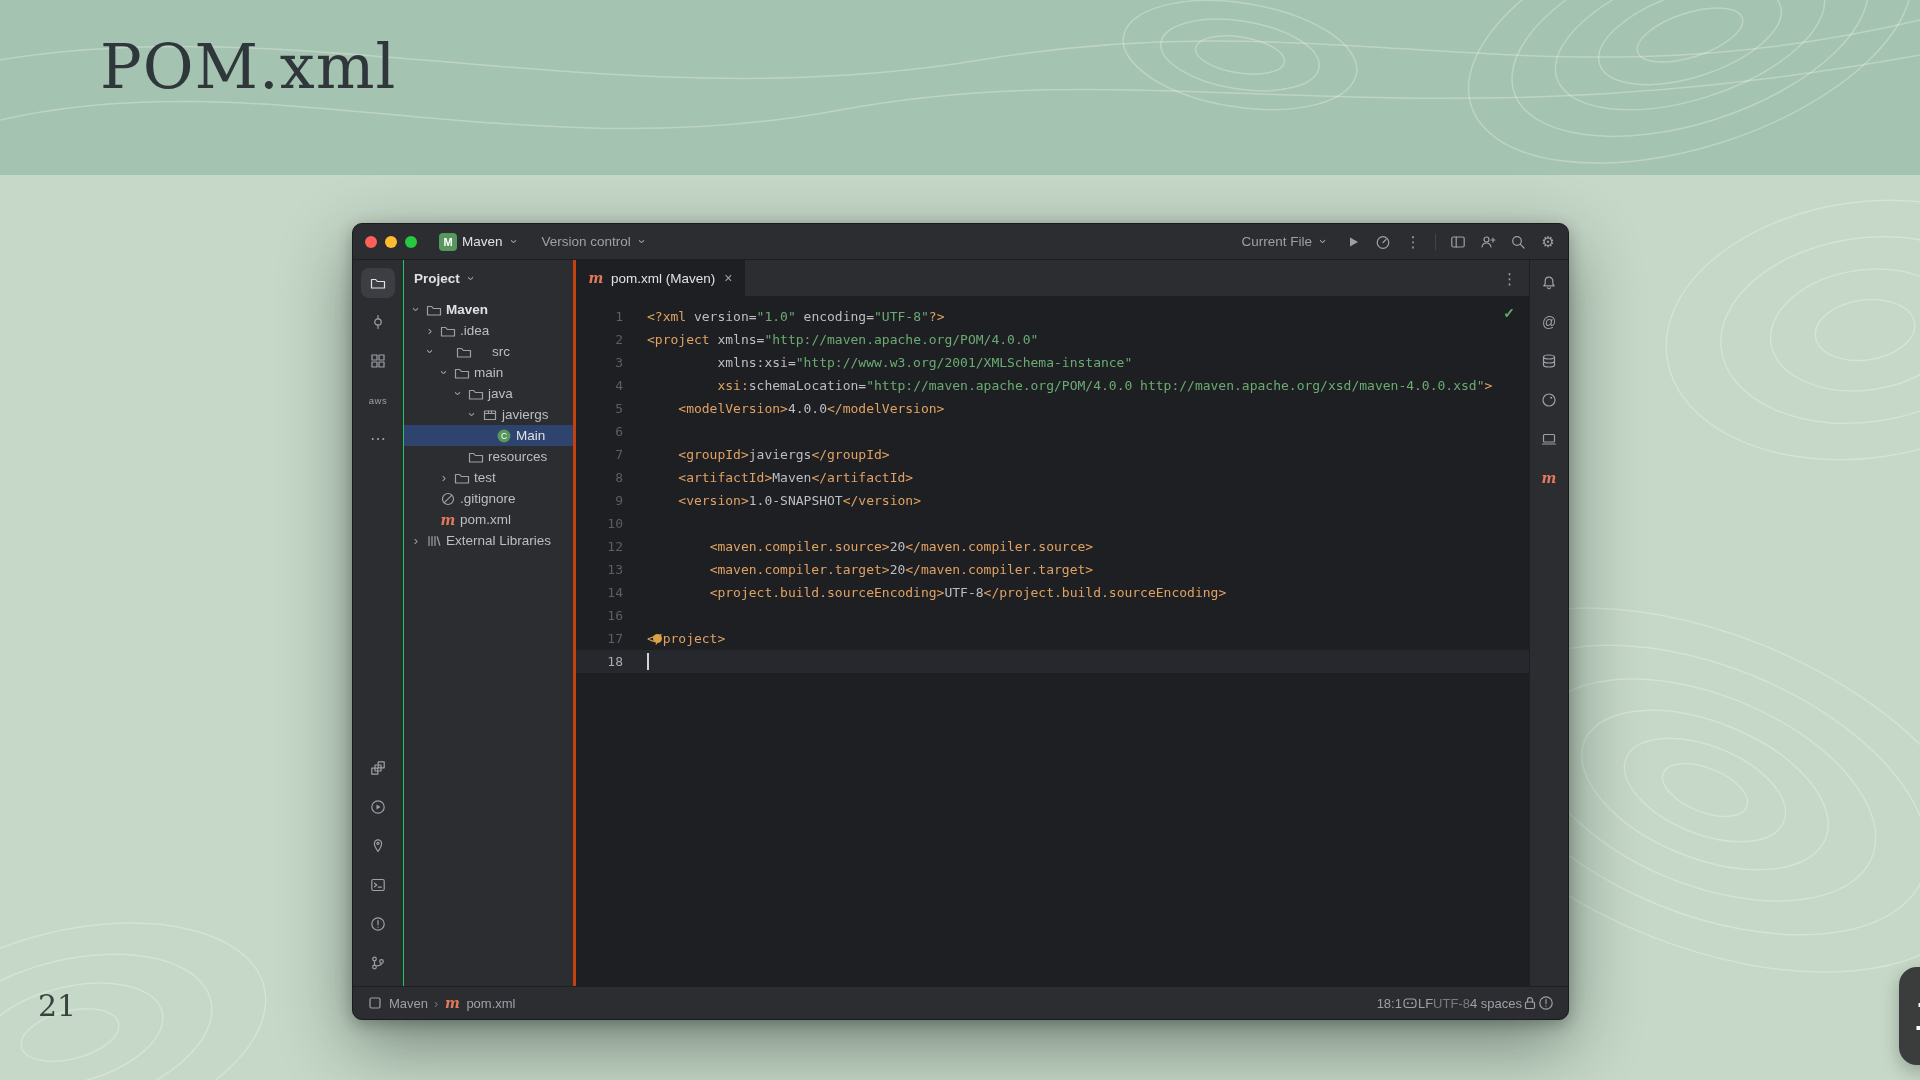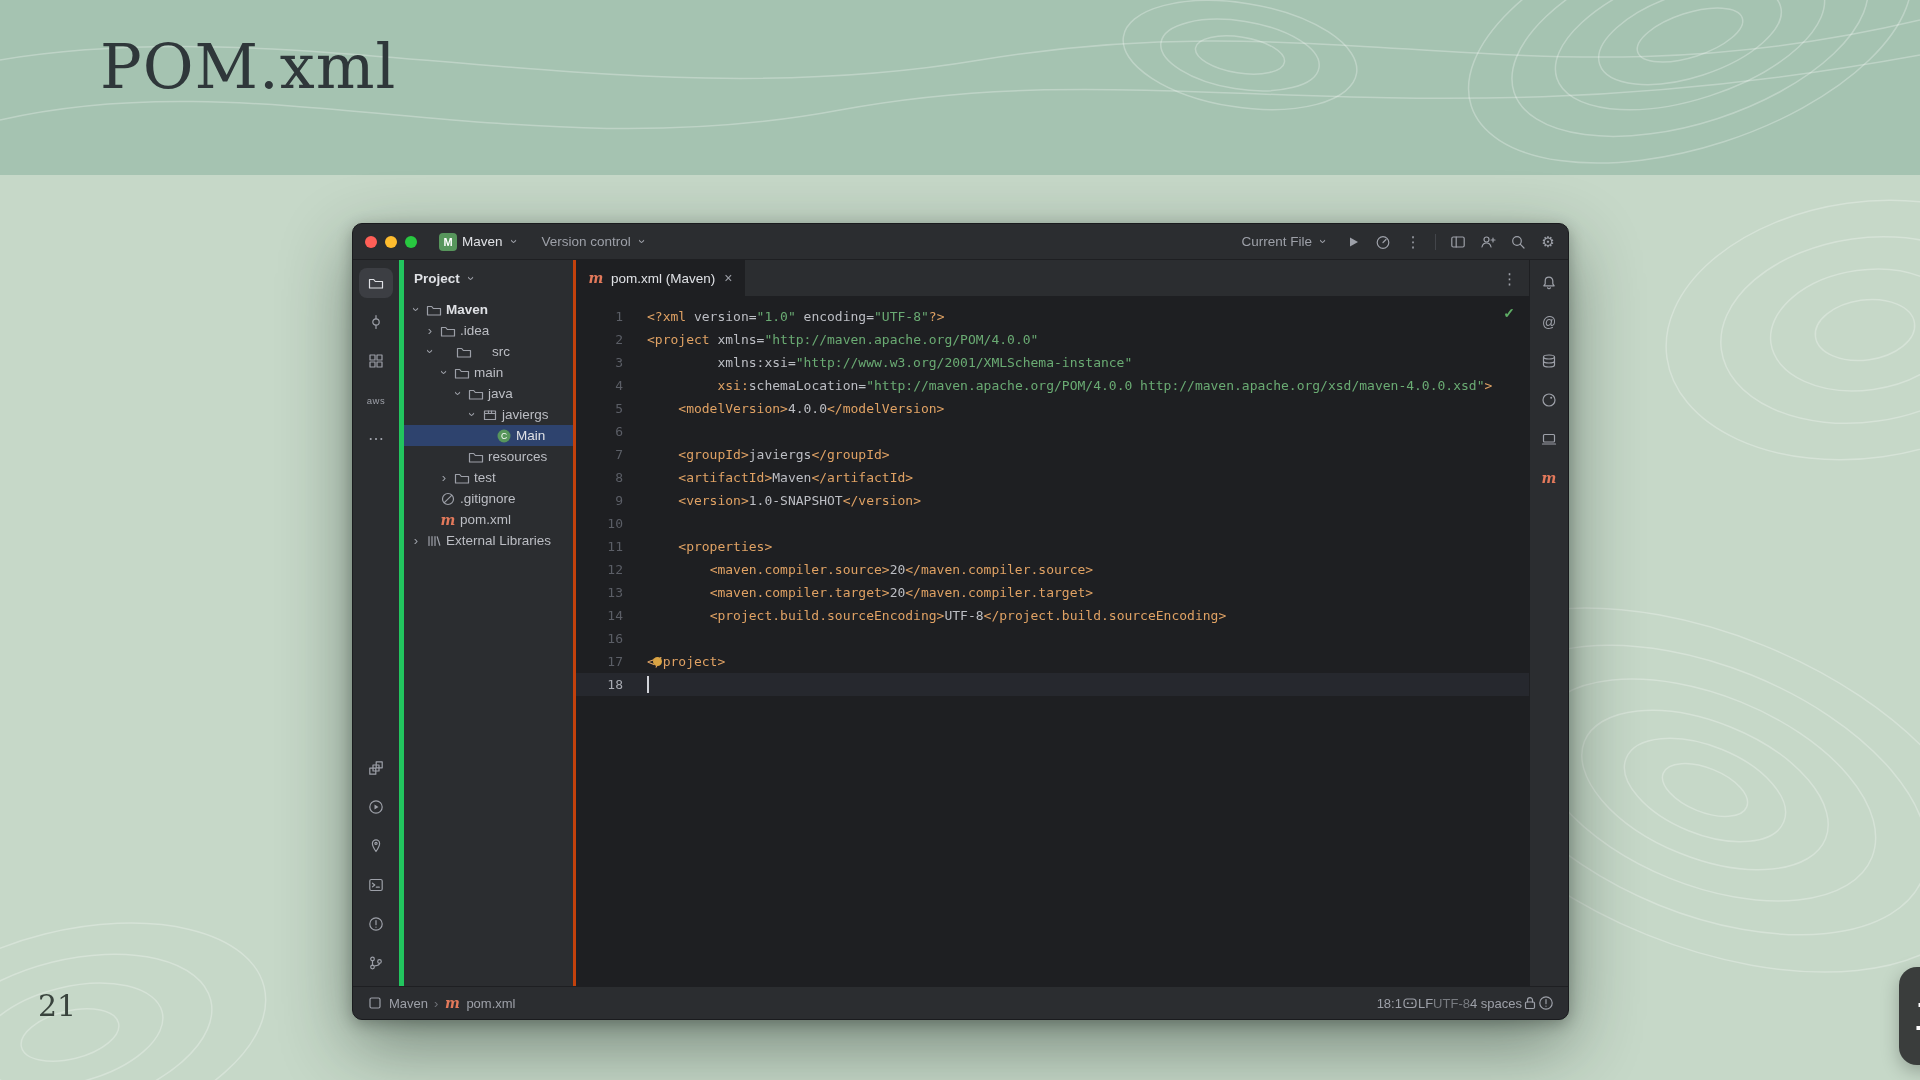--- a/index.html
+++ b/index.html
@@ -42,21 +42,21 @@
   .tb-label.strong{color:#dfe1e5}
   .tb-label.dim{color:#9da0a8}
   .tb-spacer{flex:1}
   .tb-ic-group{display:flex;align-items:center;gap:14px;color:#9da0a8}
   .tb-divider{width:1px;height:16px;background:#43454a;margin:0 4px}
   .kebab{color:#9da0a8;font-size:15px;line-height:1;padding:0 2px}
 
   .main-row{flex:1;display:flex;min-height:0}
 
   .stripe{width:51px;flex:0 0 51px;display:flex;flex-direction:column;align-items:center;padding:8px 0;color:#9da0a8}
-  .stripe.left{border-right:5px solid #22c55e}
+  .stripe.left{border-right:1px solid #22c55e}
   .stripe.right{width:39px;flex:0 0 39px;border-left:1px solid #1e1f22}
   .stripe-group{display:flex;flex-direction:column;align-items:center;gap:9px}
   .stripe-group.bottom{margin-top:auto}
   .stripe-btn{width:34px;height:30px;display:flex;align-items:center;justify-content:center;border-radius:8px;color:#9da0a8}
   .stripe-btn.active{background:#3c3e43;color:#dfe1e5}
   .aws-ic{font-size:9.5px;letter-spacing:.5px}
   .txt-ic{line-height:1}
   .mvn-ic{color:var(--maven-orange);font-weight:700;font-size:14px;line-height:1;font-family:"DejaVu Serif",serif;font-style:italic}
 
   .project-panel{width:172px;flex:0 0 172px;display:flex;flex-direction:column;border-right:3px solid #c2410c}
@@ -470,25 +470,20 @@
                 <span class="ln">9</span>
                 <span class="ln-pad"></span>
                 <span class="code-text"><span class="tok-p">    </span><span class="tok-t">&lt;version&gt;</span><span class="tok-p">1.0-SNAPSHOT</span><span class="tok-t">&lt;/version&gt;</span></span>
               </div>
               <div class="code-line">
                 <span class="ln">10</span>
                 <span class="ln-pad"></span>
                 <span class="code-text"></span>
               </div>
               <div class="code-line">
-                <span class="ln">11</span>
-                <span class="ln-pad"></span>
-                <span class="code-text"><span class="tok-p">    </span><span class="tok-t">&lt;properties&gt;</span></span>
-              </div>
-              <div class="code-line">
                 <span class="ln">12</span>
                 <span class="ln-pad"></span>
                 <span class="code-text"><span class="tok-p">        </span><span class="tok-t">&lt;maven.compiler.source&gt;</span><span class="tok-p">20</span><span class="tok-t">&lt;/maven.compiler.source&gt;</span></span>
               </div>
               <div class="code-line">
                 <span class="ln">13</span>
                 <span class="ln-pad"></span>
                 <span class="code-text"><span class="tok-p">        </span><span class="tok-t">&lt;maven.compiler.target&gt;</span><span class="tok-p">20</span><span class="tok-t">&lt;/maven.compiler.target&gt;</span></span>
               </div>
               <div class="code-line">

